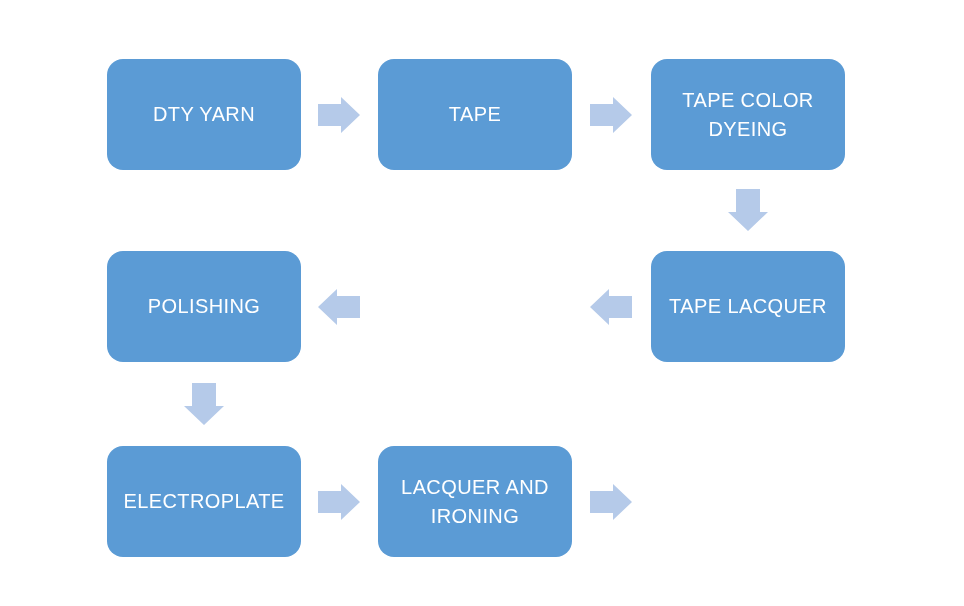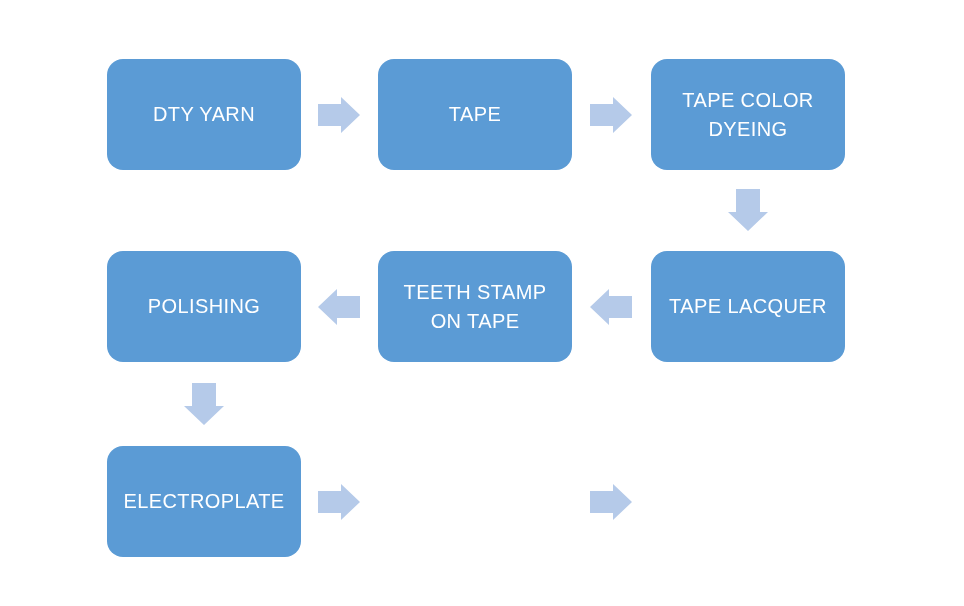--- a/index.html
+++ b/index.html
@@ -81,23 +81,20 @@
   </div>
 
   <div class="node r2 c3">
     <span>TAPE LACQUER</span>
   </div>
   <div class="arrow ar2 ag2">
     <svg width="42" height="36" viewBox="0 0 42 36">
       <polygon points="42,7 19,7 19,0 0,18 19,36 19,29 42,29"></polygon>
     </svg>
   </div>
-  <div class="node r2 c2">
-    <span>TEETH STAMP ON TAPE</span>
-  </div>
   <div class="arrow ar2 ag1">
     <svg width="42" height="36" viewBox="0 0 42 36">
       <polygon points="42,7 19,7 19,0 0,18 19,36 19,29 42,29"></polygon>
     </svg>
   </div>
   <div class="node r2 c1">
     <span>POLISHING</span>
   </div>
 
   <div class="arrow av-col1">
@@ -107,19 +104,22 @@
   </div>
 
   <div class="node r3 c1">
     <span>ELECTROPLATE</span>
   </div>
   <div class="arrow ar3 ag1">
     <svg width="42" height="36" viewBox="0 0 42 36">
       <polygon points="0,7 23,7 23,0 42,18 23,36 23,29 0,29"></polygon>
     </svg>
   </div>
+  <div class="node r3 c2">
+    <span>LACQUER AND IRONING</span>
+  </div>
   <div class="arrow ar3 ag2">
     <svg width="42" height="36" viewBox="0 0 42 36">
       <polygon points="0,7 23,7 23,0 42,18 23,36 23,29 0,29"></polygon>
     </svg>
   </div>
 
 </div>
 
 </body></html>

